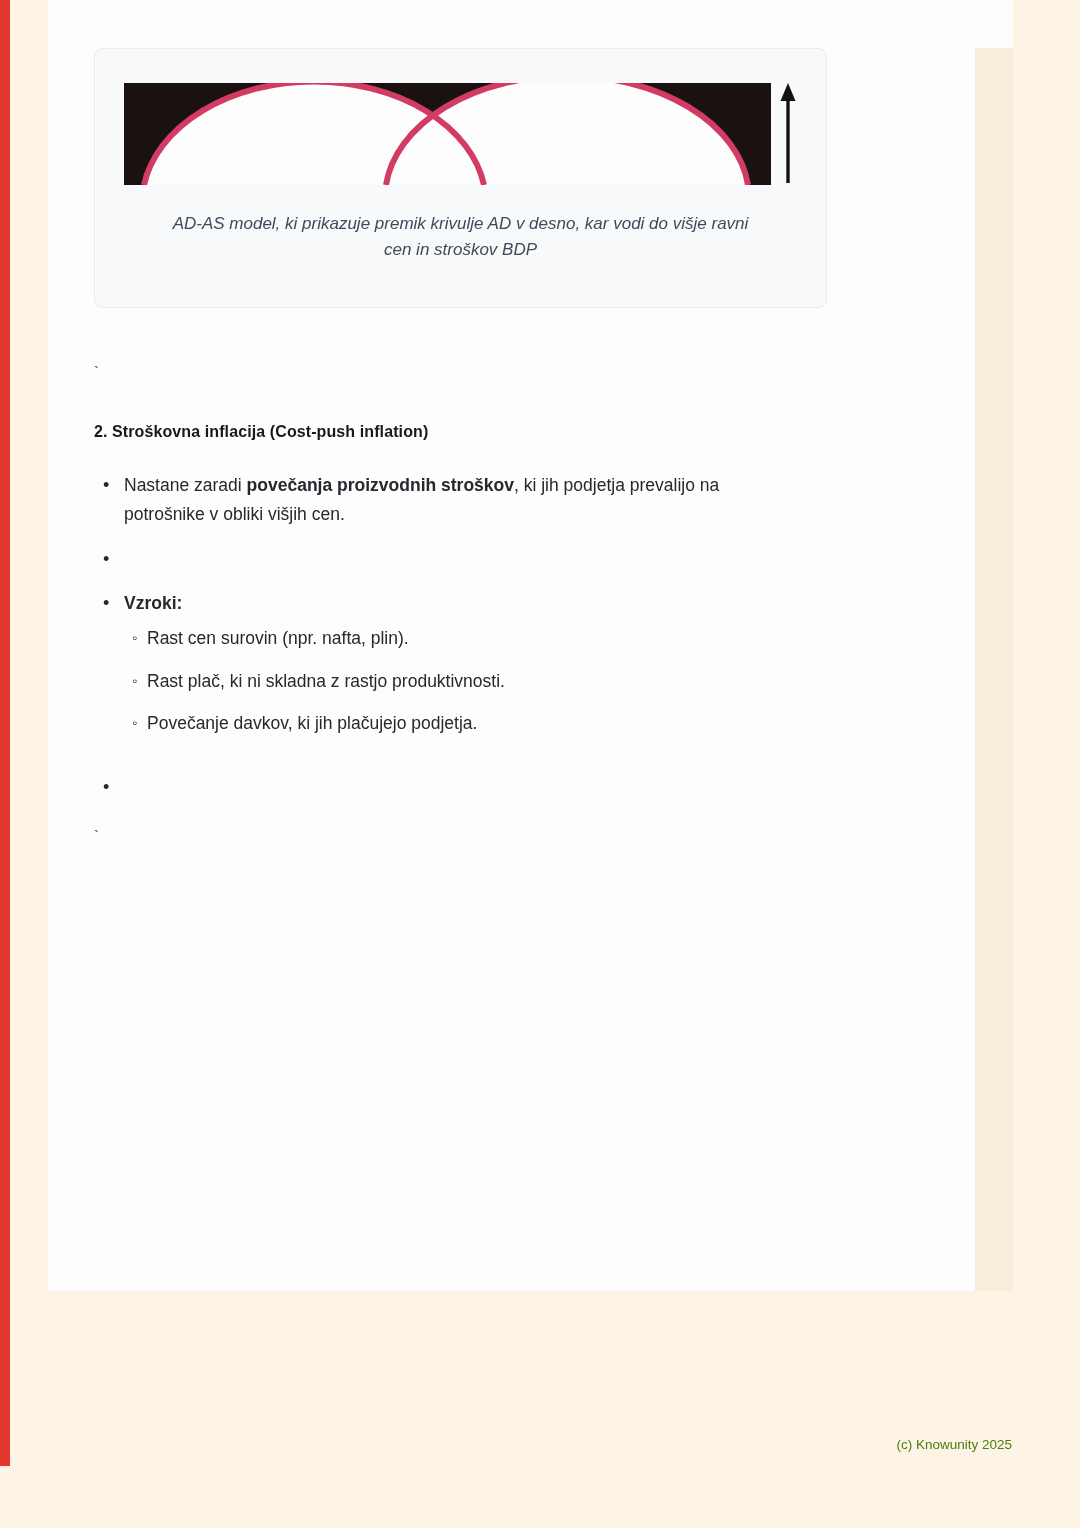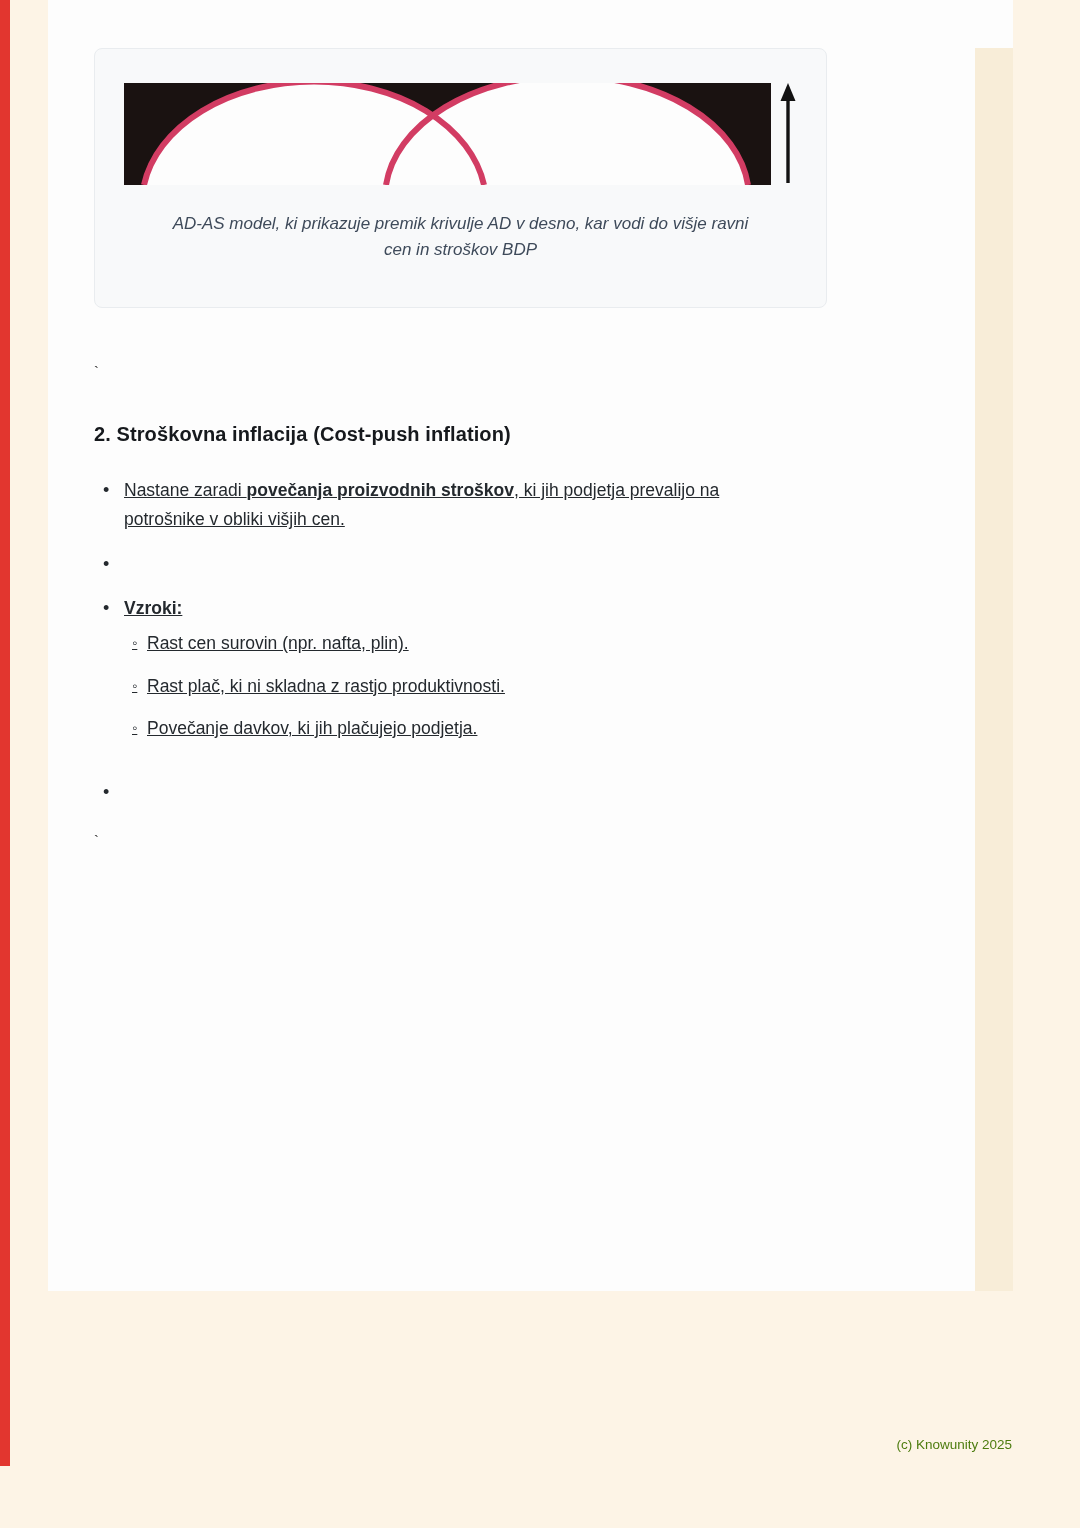--- a/index.html
+++ b/index.html
@@ -51,32 +51,32 @@
     line-height:1.55;
     color:#3e4a5a;
   }
   .tick {
     font-size:15px; color:#2b2b2b; line-height:1;
   }
   .tick-top { margin-top:56px; }
   .tick-bottom { margin-top:26px; }
   h2 {
     margin-top:44px;
-    font-size:20px;
+    font-size:16px;
     font-weight:bold;
     color:#16191d;
     letter-spacing:0.1px;
   }
   .bullets { list-style:none; margin-top:30px; font-size:17.5px; line-height:1.68; }
   .li { display:flex; margin-bottom:15px; }
   .dot {
     flex:0 0 30px; padding-left:9px; font-size:18px; line-height:1.62;
     color:#24292e;
   }
-  .li-text { max-width:662px;text-decoration:underline; }
+  .li-text { max-width:662px; }
   .sub-bullets { list-style:none; margin-top:6px; }
   .sub-li { display:flex; margin-bottom:13px; }
   .circ {
     flex:0 0 23px; padding-left:8px; font-size:15px; line-height:1.85;
     color:#24292e;
   }
   .li-extra-gap { margin-top:21px; }
   .footer {
     position:absolute; top:1437px; right:68px;
     font-size:13.5px; color:#4d7c0f; z-index:3;

